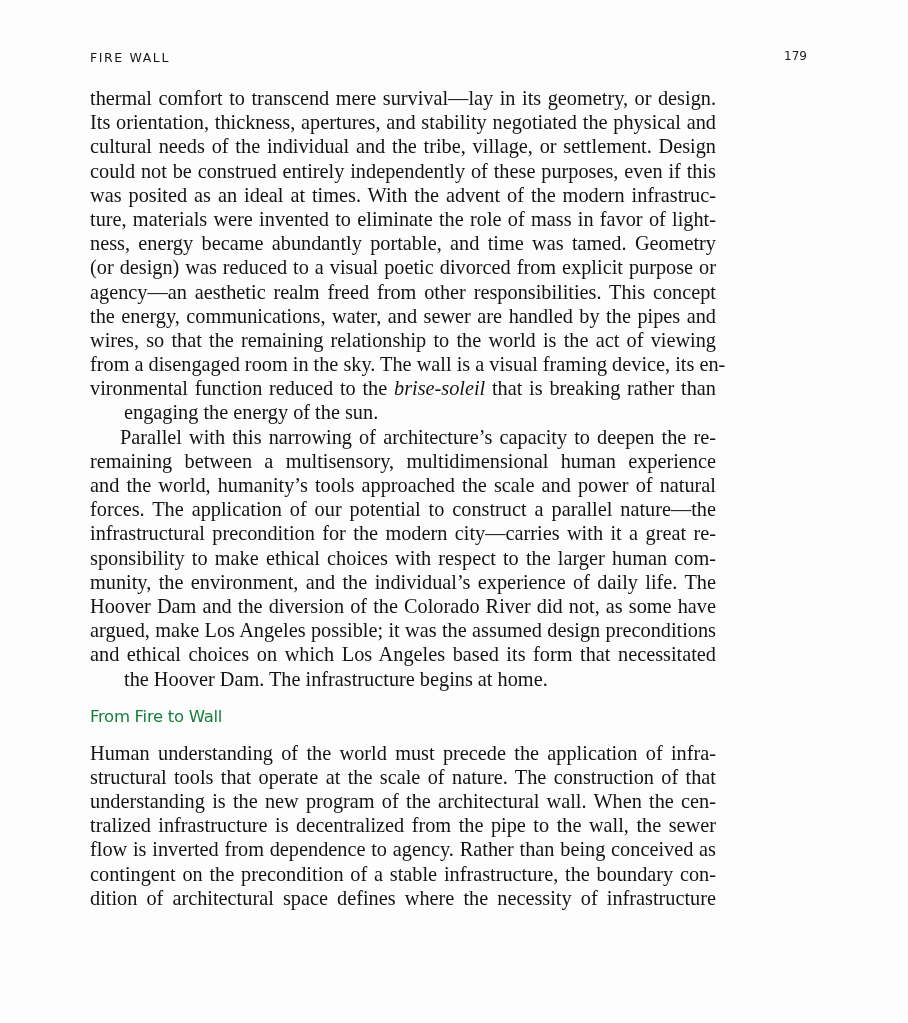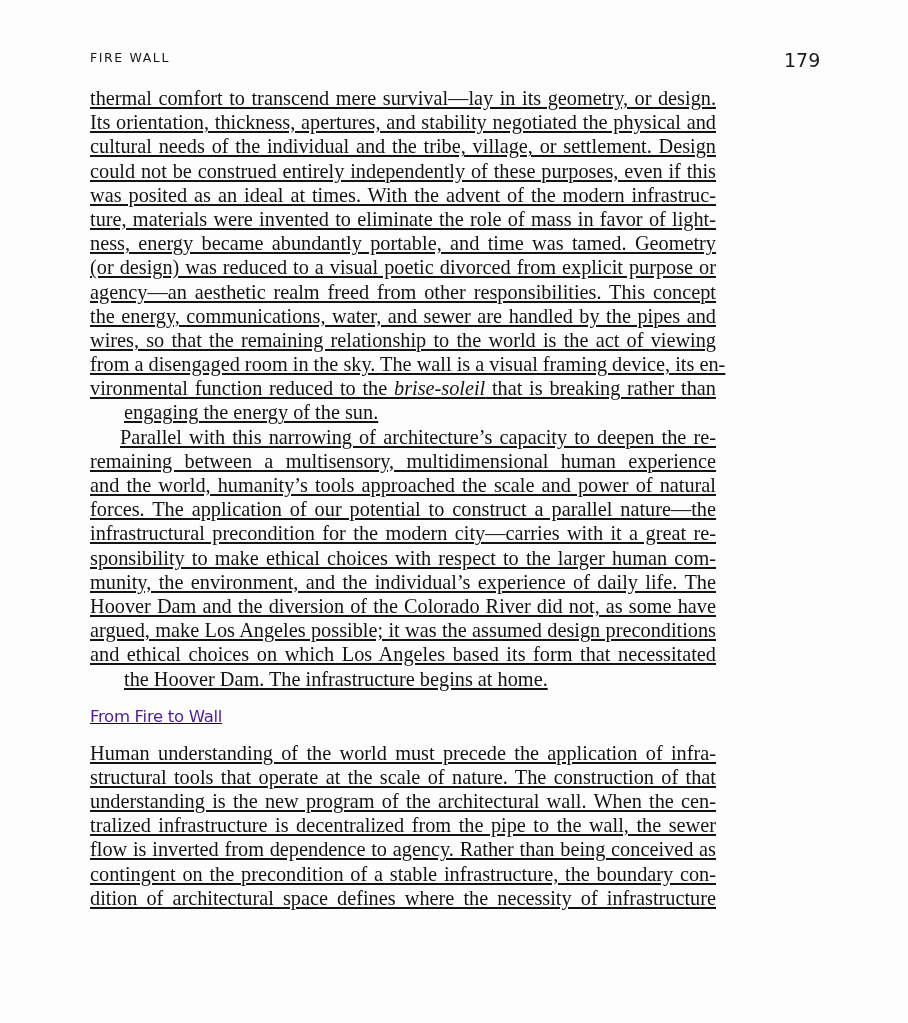--- a/index.html
+++ b/index.html
@@ -27,32 +27,31 @@
       font-family: "DejaVu Sans", sans-serif;
       font-size: 12.5px;
       letter-spacing: 1.6px;
       color: #1a1a1a;
     }
     .folio {
       position: absolute;
       left: 784px;
       top: 49px;
       font-family: "DejaVu Sans", sans-serif;
-      font-size: 19px;
+      font-size: 12px;
       color: #1a1a1a;
     }
     .body-text {
       position: absolute;
       left: 90px;
       top: 86px;
       width: 626px;
       font-family: "Liberation Serif", serif;
       font-size: 20.3px;
       color: #141414;
-      text-decoration: underline;
     }
     .line {
       display: block;
       height: 24.2px;
       line-height: 24.2px;
       text-align: justify;
       text-align-last: justify;
       white-space: nowrap;
       overflow: visible;
     }
@@ -60,21 +59,21 @@
       text-align-last: left;
       margin-left: 34px;
     }
     .line.indent {
       text-indent: 30px;
     }
     .section-heading {
       display: block;
       font-family: "DejaVu Sans", sans-serif;
       font-size: 16.5px;
-      color: #4c1d95;
+      color: #15803d;
       height: 24px;
       line-height: 24px;
       margin-top: 14px;
       margin-bottom: 12px;
       letter-spacing: -0.3px;
     }
     .para2 { margin-top: 0px; }
     em { font-style: italic; }
   </style>
 </head>

